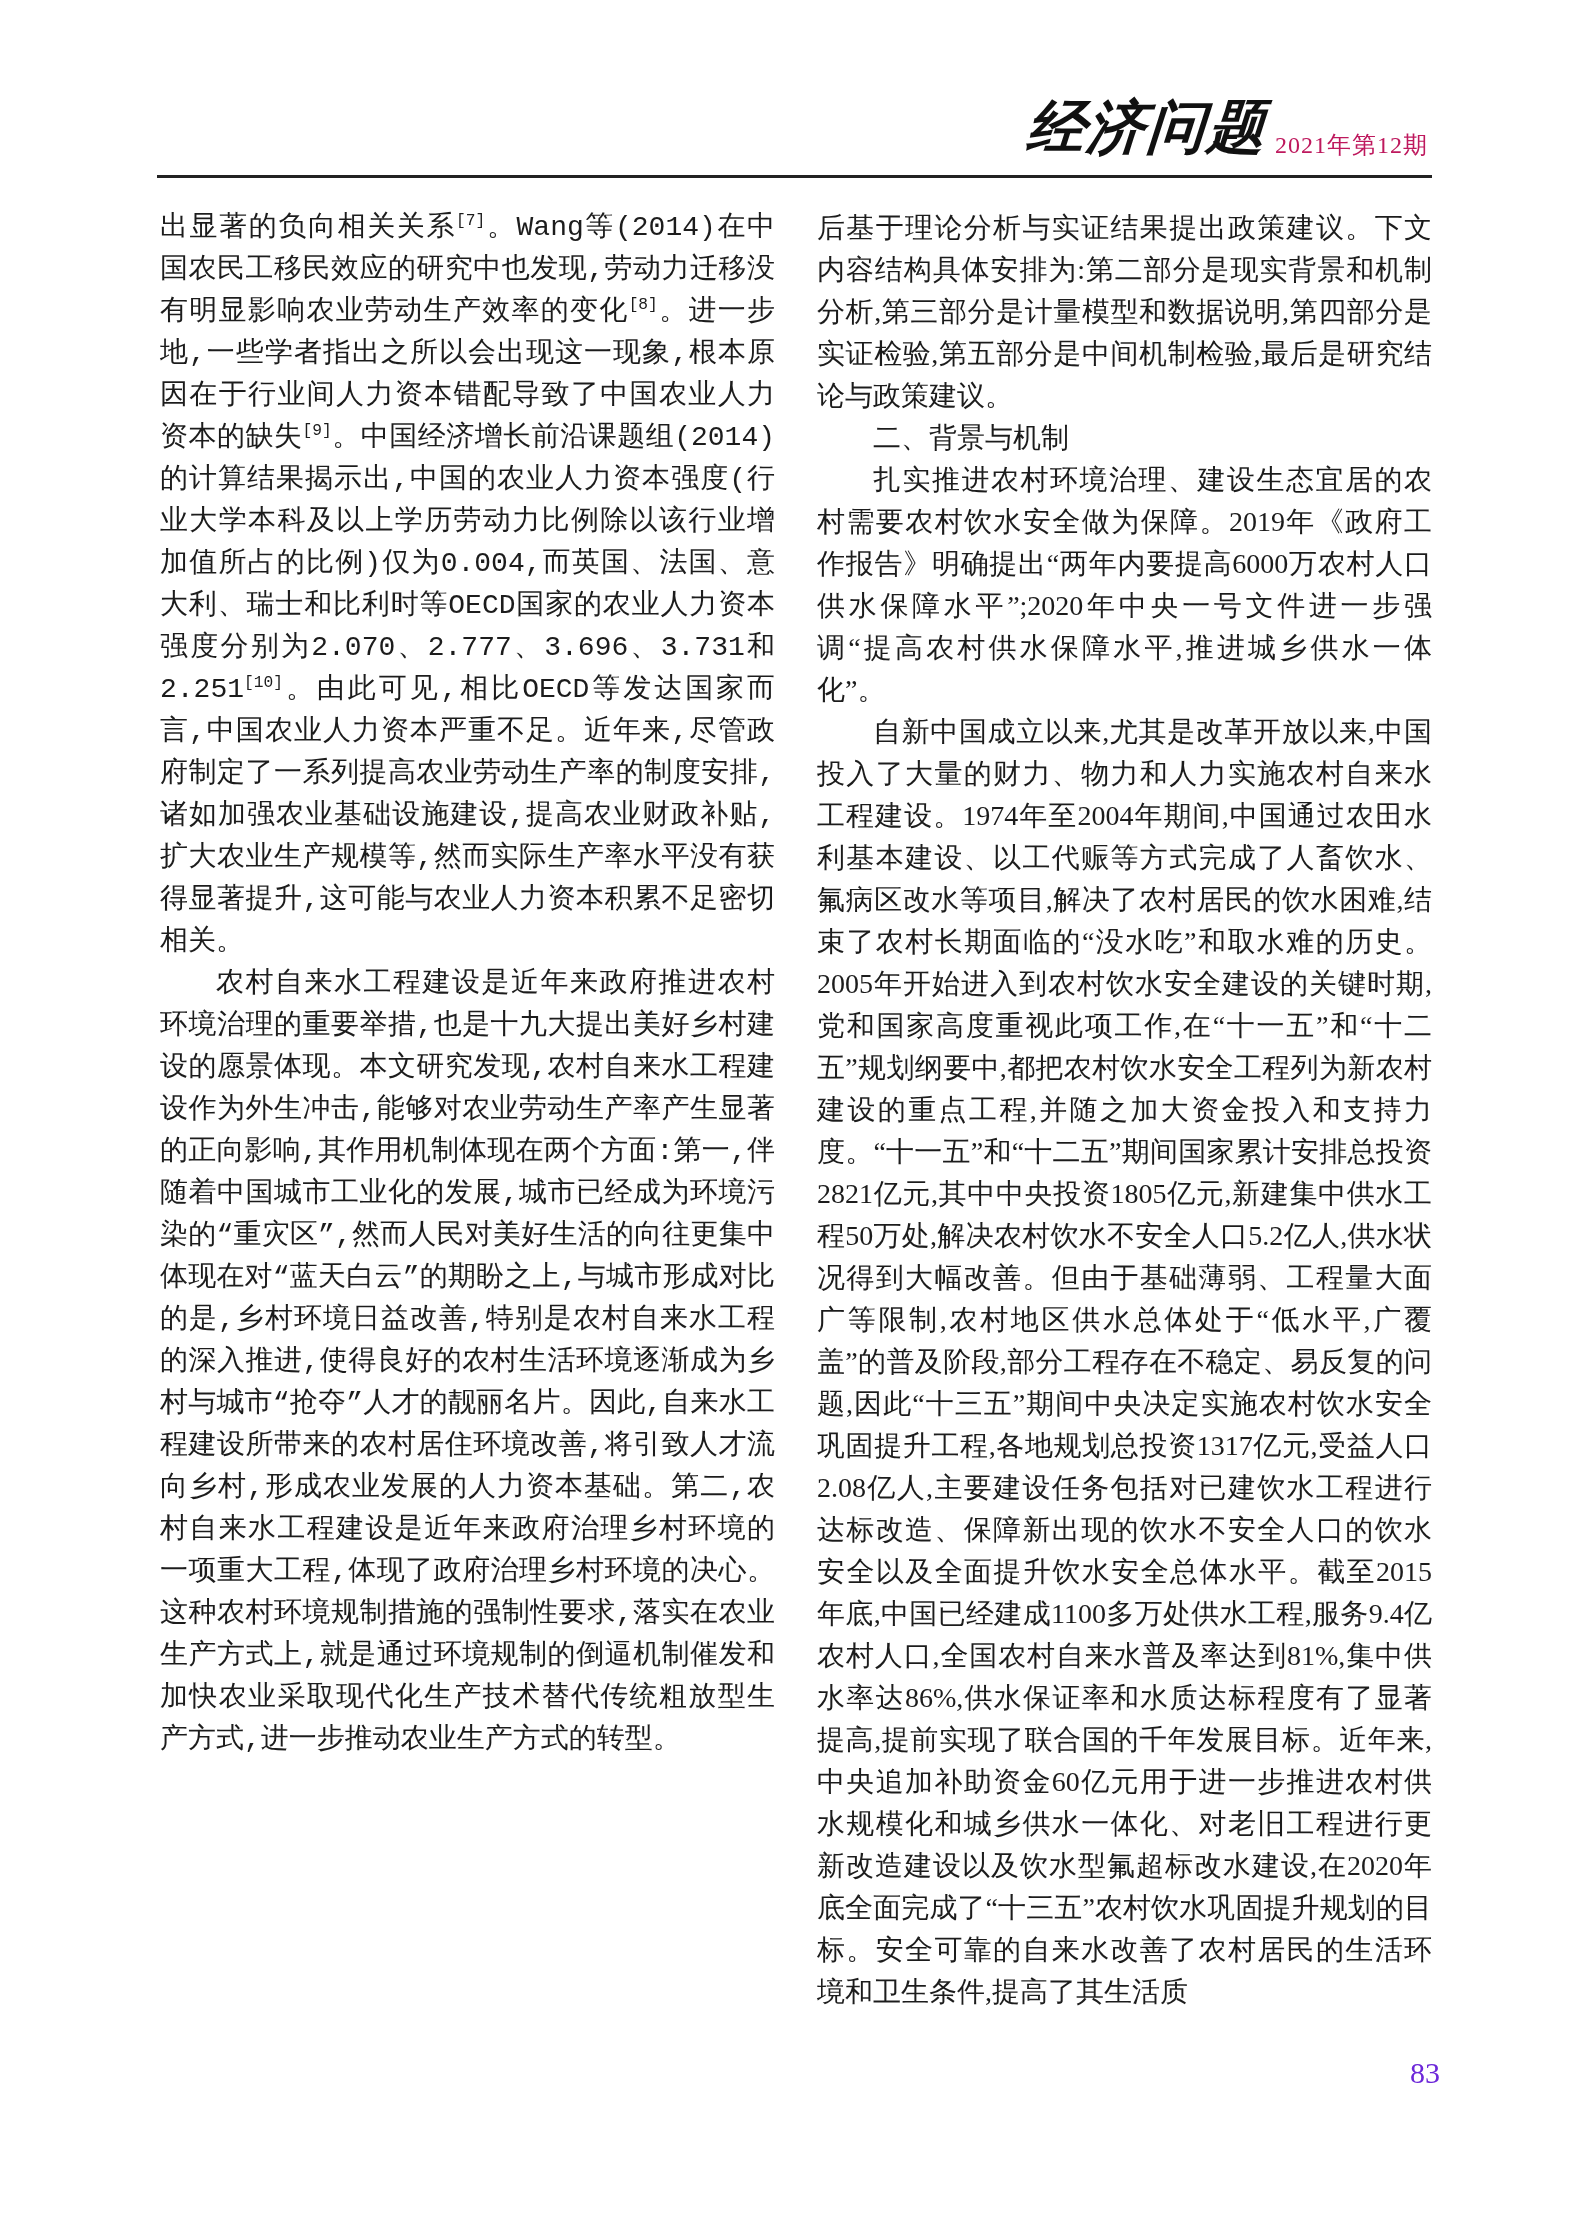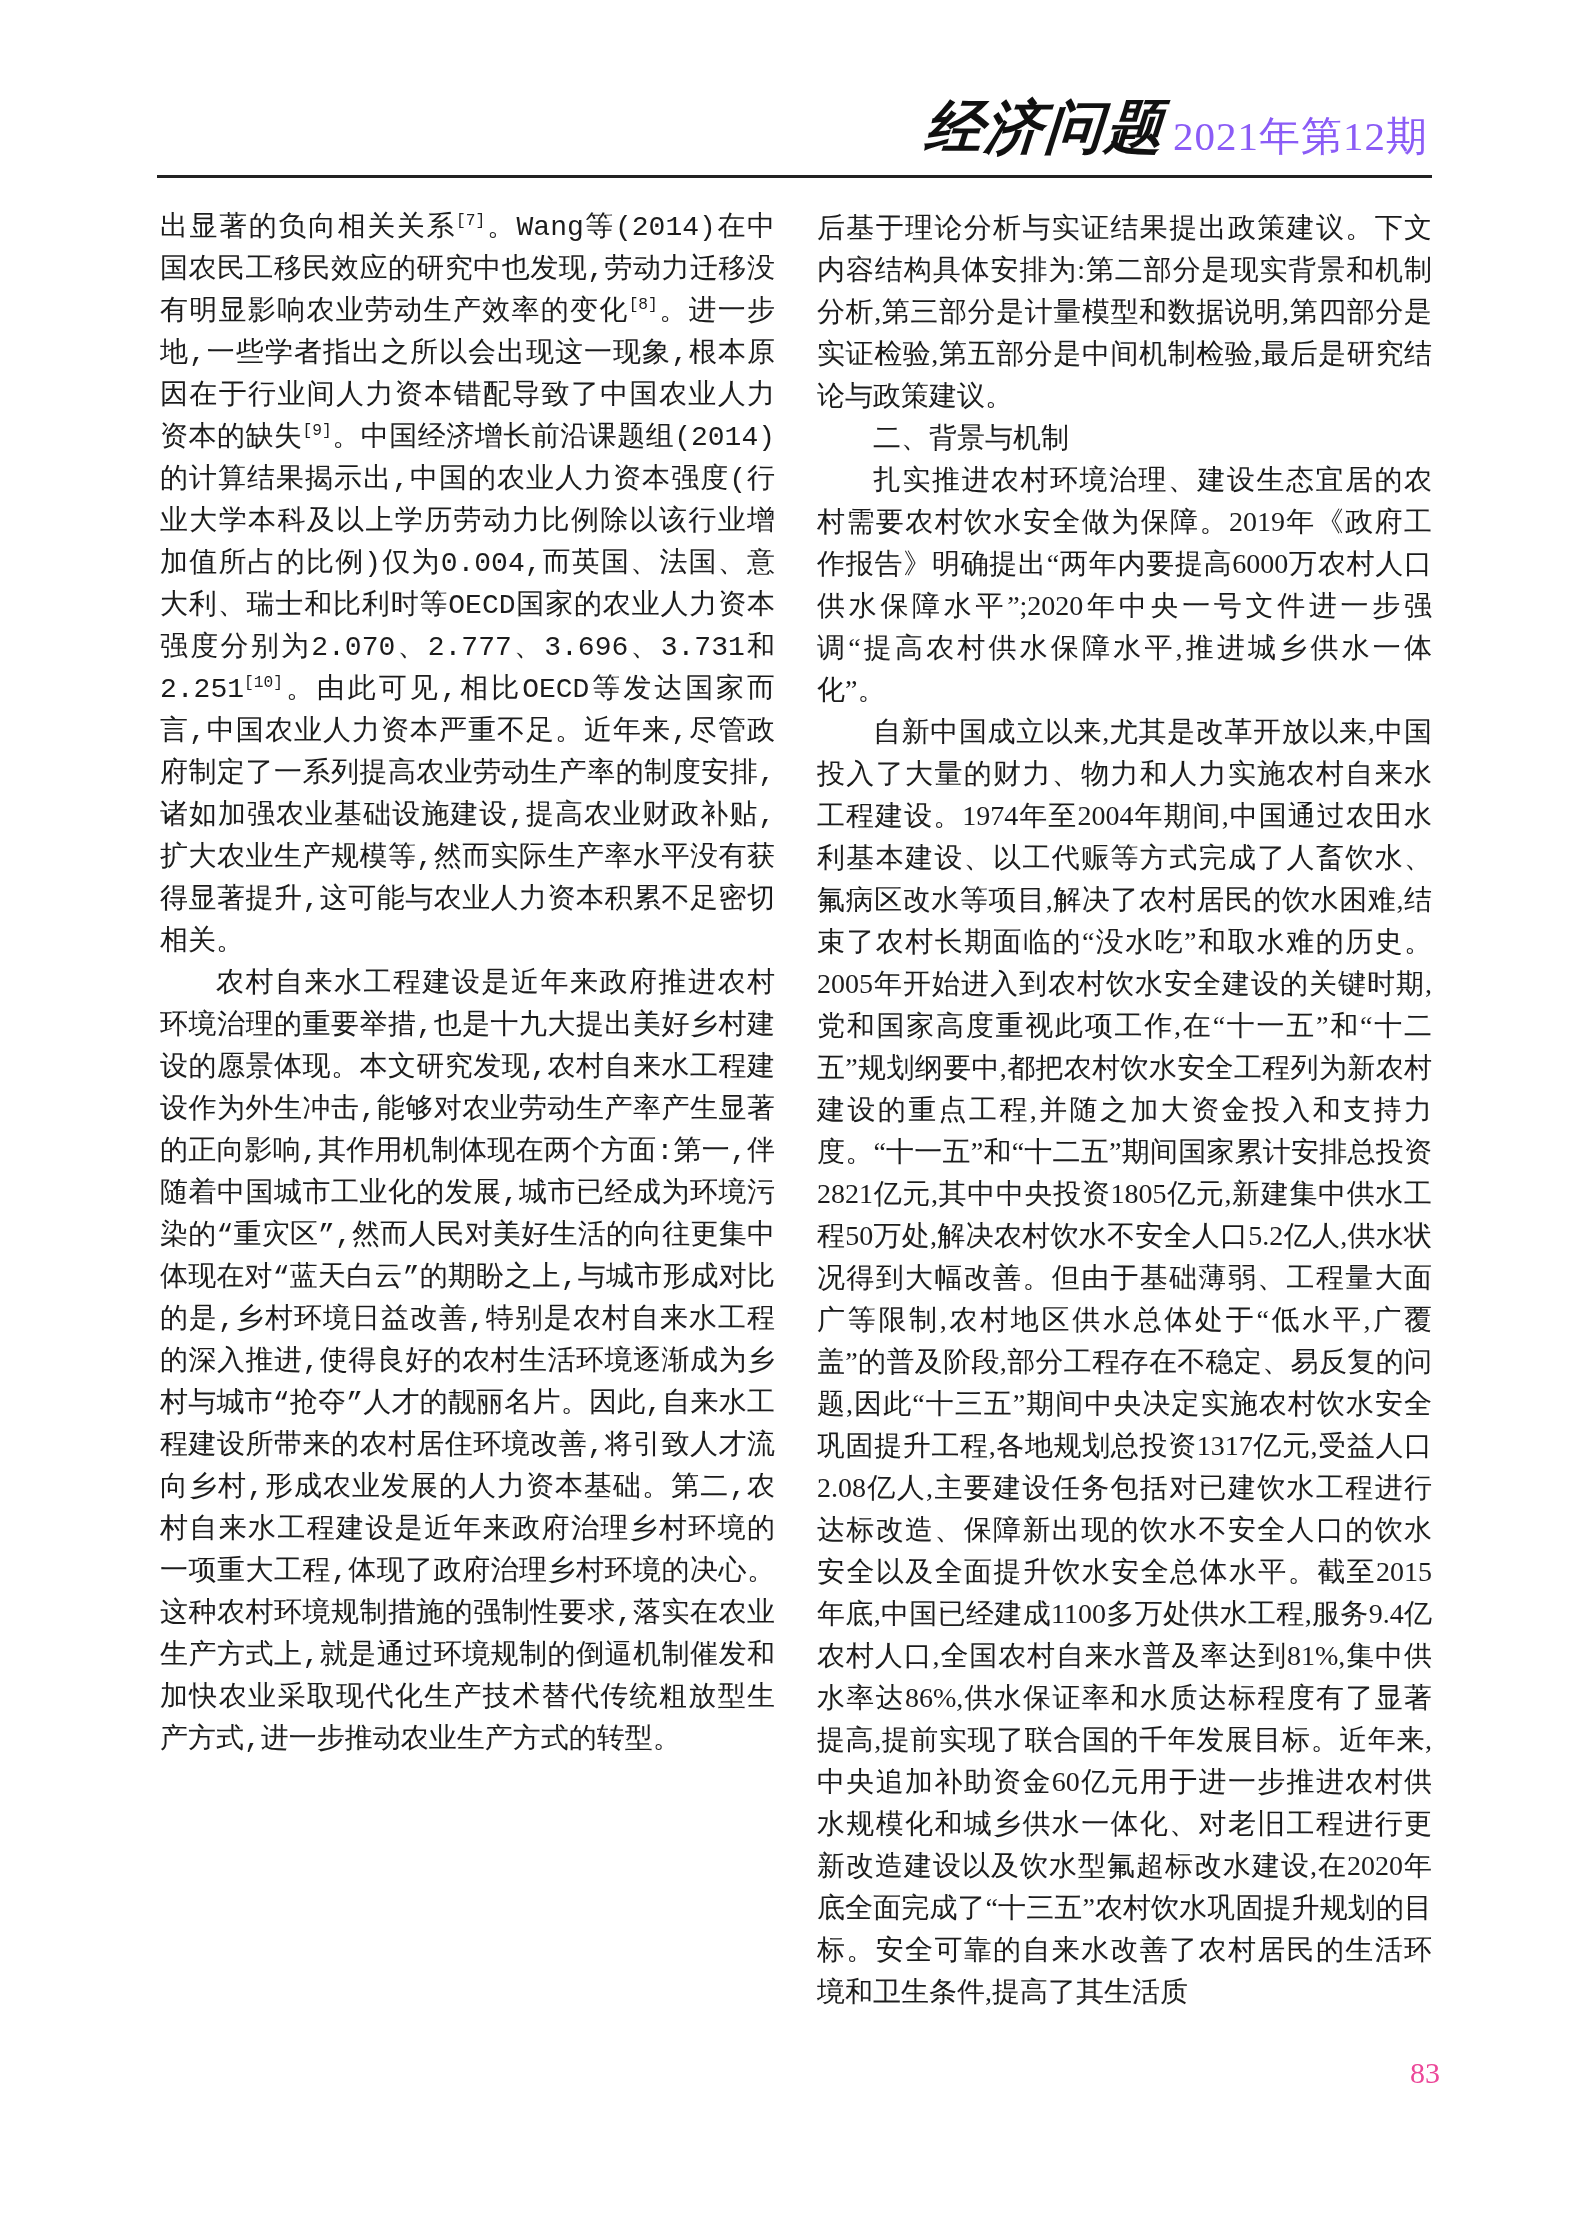--- a/index.html
+++ b/index.html
@@ -29,23 +29,23 @@
     font-family: "DejaVu Serif", serif;
     font-style: italic;
     font-weight: bold;
     font-size: 58px;
     line-height: 1.1;
     letter-spacing: 2px;
     transform: skewX(-4deg);
     color: #111;
   }
   .issue {
-    font-size: 41px;
+    font-size: 24px;
     line-height: 1.15;
-    color: #8b5cf6;
+    color: #be185d;
     letter-spacing: 1px;
   }
   .rule {
     position: absolute;
     top: 175px;
     left: 157px;
     width: 1275px;
     height: 3px;
     background: #222;
   }
@@ -81,21 +81,21 @@
     font-size: 27px;
     line-height: 42px;
     text-indent: 2em;
     letter-spacing: 1.5px;
   }
   .page-number {
     position: absolute;
     top: 2056px;
     right: 148px;
     font-size: 30px;
-    color: #ec4899;
+    color: #6d28d9;
   }
 </style>
 </head>
 <body>
 
 <div class="page">
 
   <header class="masthead">
     <span class="logo">经济问题</span>
     <span class="issue">2021年第12期</span>

